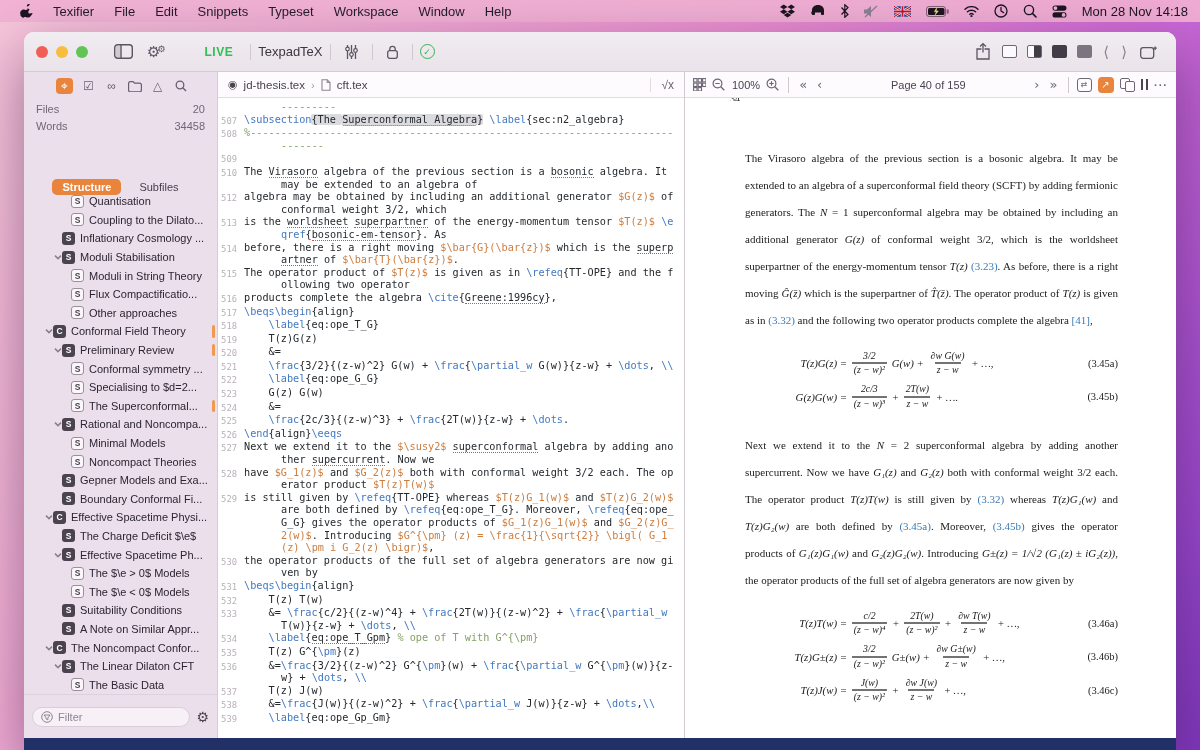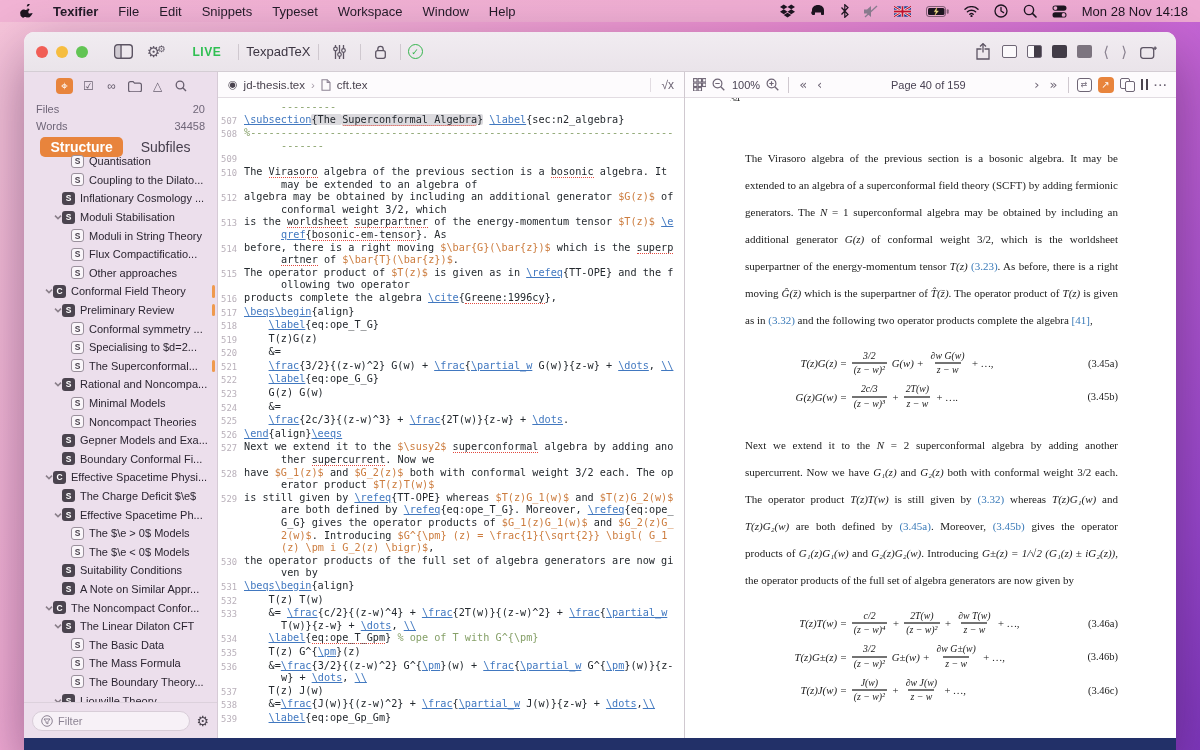--- a/index.html
+++ b/index.html
@@ -8,80 +8,80 @@
   body{
     background:linear-gradient(118deg,#f7c6db 0%,#f3b0d6 22%,#ea8fd0 48%,#cf6cd6 72%,#9a48cf 92%,#8038bf 100%);
     position:relative;
   }
   
   .menubar{position:absolute;top:0;left:0;right:0;height:22px;
     background:linear-gradient(90deg,#f2b4d5,#f0aed3 60%,#efabd4);
     display:flex;align-items:center;font-size:13px;color:#231b28;padding:0 12px;}
   .menubar .apple{margin:0 10px 0 8px;display:flex;align-items:center;}
   .menubar .mitem{padding:0 10px;}
-  .menubar .mitem.bold{font-weight:bold;}
+  .menubar .mitem.bold{font-weight:normal;}
   .mb-right{margin-left:auto;display:flex;align-items:center;gap:15px;}
   .mb-right svg{display:block;}
   .mb-time{font-size:13px;color:#1d1520;white-space:nowrap;}
   
   .window{position:absolute;left:24px;top:32px;width:1152px;height:718px;
     border-radius:10px 10px 0 0;overflow:hidden;background:#fff;
     box-shadow:0 22px 60px rgba(40,10,50,.45);display:flex;flex-direction:column;}
   .titlebar{height:40px;background:linear-gradient(#f1ecf1,#eae4ea);
     border-bottom:1px solid #d4cdd4;display:flex;align-items:center;flex:none;padding:0 12px;}
   .tl{width:12px;height:12px;border-radius:50%;margin-right:8px;flex:none;}
   .tl.red{background:#f15e56;}.tl.yel{background:#f5bd4335;background:#f6bd3f;}
   .tl.grn{background:#62c454;}
   .tbtn{display:flex;align-items:center;justify-content:center;color:#5c5463;margin:0 7px;}
   .sep-v{width:1px;height:16px;background:#cfc8cf;margin:0 7px;}
-  .live{color:#2fbf52;font-weight:bold;font-size:12px;letter-spacing:.5px;margin:0 10px 0 20px;}
+  .live{color:#2fbf52;font-weight:bold;font-size:12px;letter-spacing:.5px;margin:0 10px 0 32px;}
   .engine{font-size:13px;color:#3c3542;}
   .tb-right{margin-left:auto;display:flex;align-items:center;}
   .lay-sq{width:15px;height:13px;border-radius:2px;margin:0 5px;}
   .lay-outline{border:1.5px solid #6e6675;background:#fbf9fb;}
   .lay-split{border:1.5px solid #6e6675;background:linear-gradient(90deg,#fbf9fb 45%,#423c47 45%);}
   .lay-dark{background:#423c47;}
   .lay-gray{background:#7c747f;}
   .chev{font-size:15px;color:#8a8290;margin:0 6px;font-family:"DejaVu Sans",sans-serif;}
   
   .main{flex:1;display:flex;min-height:0;}
   
   .sidebar{width:194px;flex:none;background:#ecdfec;display:flex;flex-direction:column;border-right:1px solid #d6cbd6;}
   .sb-icons{height:26px;display:flex;align-items:center;gap:8px;padding:2px 0 0 32px;flex:none;color:#675e6e;}
   .sb-ic{width:15px;height:15px;display:flex;align-items:center;justify-content:center;font-size:12px;}
   .sb-ic.sel{background:#e8843c;color:#fff;border-radius:4px;width:17px;height:16px;}
   .sb-stats{padding:2px 12px 0;flex:none;font-size:11px;color:#6f6678;}
   .sb-stat{display:flex;justify-content:space-between;height:17px;align-items:center;}
-  .sb-tabs{display:flex;justify-content:center;align-items:center;gap:8px;height:26px;flex:none;font-size:14px;}
+  .sb-tabs{display:flex;justify-content:center;align-items:center;gap:8px;height:26px;flex:none;font-size:11px;margin-top:40px;}
   .sb-tab{padding:2px 10px;border-radius:5px;color:#453e4c;}
   .sb-tab.active{background:#e8843c;color:#fff;font-weight:bold;}
   .tree{flex:1;overflow:hidden;margin-top:-8px;padding-top:0;}
   .trow{height:18.6px;display:flex;align-items:center;font-size:11px;color:#2b2531;position:relative;white-space:nowrap;}
   .tchev{width:9px;flex:none;display:flex;align-items:center;justify-content:center;}
   .ticon{width:13px;height:13px;flex:none;border-radius:3px;display:flex;align-items:center;justify-content:center;
     font-size:8.5px;font-weight:bold;margin-right:5px;}
   .ticon.f{background:#4b444f;color:#fff;}
   .ticon.o{background:#faf6fa;color:#4b444f;border:1px solid #9a909c;}
   .tlabel{overflow:hidden;text-overflow:clip;}
   .tbar{position:absolute;right:2px;top:3px;bottom:3px;width:3.5px;border-radius:2px;background:#ef9a4e;}
-  .sb-filter{height:36px;flex:none;display:flex;align-items:center;padding:0 8px;gap:6px;border-top:1px solid #dcd1dc;text-align:right;}
+  .sb-filter{height:44px;flex:none;display:flex;align-items:center;padding:0 8px;gap:6px;border-top:1px solid #dcd1dc;text-align:right;}
   .filter-box{flex:1;height:20px;background:#f7f1f7;border:1px solid #d8cdd8;border-radius:10px;
     display:flex;align-items:center;padding:0 8px;gap:5px;font-size:11px;color:#8d8494;}
   .gear-dark{color:#4b444f;font-size:14px;}
   
   .editor{flex:1;min-width:0;display:flex;flex-direction:column;background:#fff;border-right:1px solid #d0c9d0;}
   .crumbbar{height:26px;flex:none;border-bottom:1px solid #e2dce2;display:flex;align-items:center;
     padding:0 10px;font-size:11.5px;color:#4a434f;gap:6px;background:#fdfbfd;}
   .crumb-sep{color:#a59ca8;}
   .sqrtx{margin-left:auto;border-left:1px solid #e2dce2;padding-left:10px;color:#6e6575;font-size:12px;}
   .code{flex:1;overflow:hidden;padding-top:3px;font-family:"DejaVu Sans Mono",monospace;font-size:10.2px;line-height:12.6px;}
   .cline{display:flex;}
   .ln{width:26px;flex:none;text-align:right;padding-right:7px;color:#b9b0ba;font-size:8.8px;padding-top:1px;}
   .lt{flex:1;white-space:pre-wrap;word-break:break-all;padding-left:37px;text-indent:-37px;padding-right:6px;color:#24292e;}
-  .cp{color:#24292e;} .cc{color:#4178c0;text-decoration:underline;} .cm{color:#cc7c3e;} .cg{color:#86a068;}
+  .cp{color:#24292e;} .cc{color:#4178c0;} .cm{color:#cc7c3e;} .cg{color:#86a068;}
   .ch{background:#dbdade;border-radius:2px;}
   .sq{border-bottom:1px dotted #e2483d;}
   
   .pdfpane{width:491px;flex:none;display:flex;flex-direction:column;background:#fff;}
   .pdfbar{height:26px;flex:none;border-bottom:1px solid #e2dce2;display:flex;align-items:center;
     padding:0 8px;gap:6px;font-size:11px;color:#5a5260;background:#fdfbfd;}
   .pg-label{flex:1;text-align:center;color:#494253;font-size:11px;}
   .nav-ch{font-size:13px;color:#6e6575;padding:0 2px;font-family:"DejaVu Sans",sans-serif;}
   .pdf-orange{width:16px;height:16px;border-radius:4px;background:#e8843c;color:#fff;display:flex;
     align-items:center;justify-content:center;font-size:10px;}

